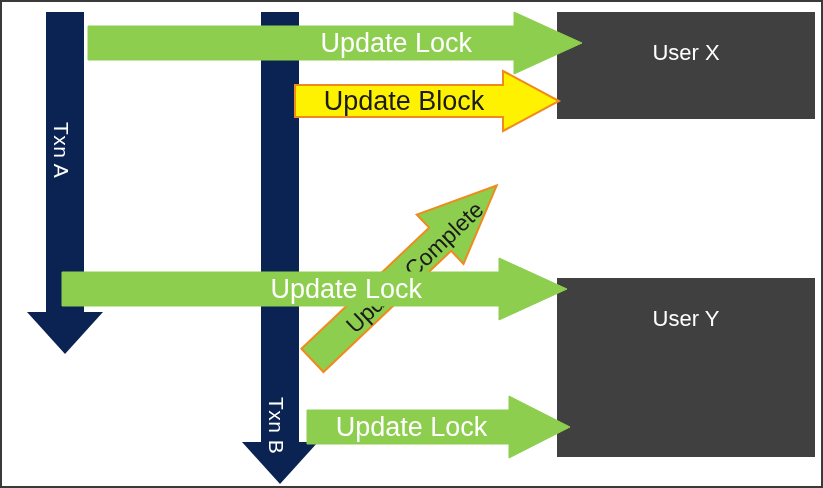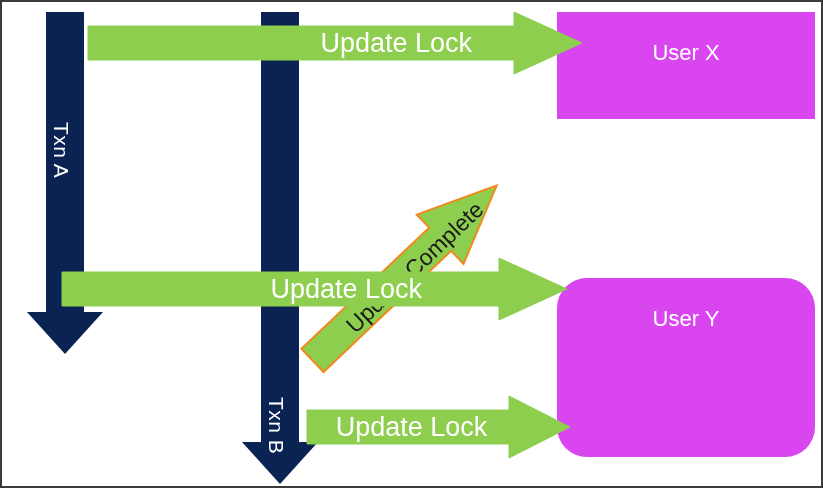--- a/index.html
+++ b/index.html
@@ -44,21 +44,21 @@
     font-size: 21px;
     color: #ffffff;
     letter-spacing: 0.5px;
     white-space: nowrap;
     line-height: 1;
   }
 
   
   .userbox {
     position: absolute;
-    background: #d946ef;
+    background: #404040;
     color: #ffffff;
     font-size: 22px;
     text-align: center;
     box-sizing: border-box;
   }
   .userbox .ulabel {
     position: absolute;
     left: 0;
     right: 0;
     top: 28px;
@@ -114,31 +114,37 @@
   <div class="lifeline" style="left:240px; top:10px; width:76px; height:476px;">
     <div class="shaft" style="left:19px; width:38px; height:430px;"></div>
     <div class="head" style="left:0px; top:430px;"></div>
     <div class="vlabel" style="left:24px; top:385px;">Txn B</div>
   </div>
 
   <div class="userbox" style="left:555px; top:10px; width:258px; height:107px;">
     <span class="ulabel">User X</span>
   </div>
 
-  <div class="userbox" style="left:555px; top:276px; width:258px; height:179px;border-radius:30px;">
+  <div class="userbox" style="left:555px; top:276px; width:258px; height:179px;">
     <span class="ulabel">User Y</span>
   </div>
 
   <div class="arrow-wrap" style="left:86px; top:10px; width:494px; height:62px;">
     <svg width="494" height="62" viewBox="0 0 494 62">
       <polygon points="0,14 426,14 426,0 494,31 426,62 426,48 0,48" fill="#8DCE4F" stroke="#8DCE4F" stroke-width="1"></polygon>
     </svg>
     <div class="arrow-label label-light" style="right:110px; left:auto; width:auto; top:14px; bottom:14px; justify-content:flex-end;">Update Lock</div>
   </div>
 
+  <div class="arrow-wrap" style="left:292px; top:68px; width:266px; height:62px;">
+    <svg width="266" height="62" viewBox="0 0 266 62">
+      <polygon points="1,15 209,15 209,1 265,31 209,61 209,47 1,47" fill="#FFF200" stroke="#F08A1E" stroke-width="2"></polygon>
+    </svg>
+    <div class="arrow-label label-dark" style="left:10px; right:56px; top:15px; bottom:15px;">Update Block</div>
+  </div>
 
   <div class="diag-wrap" style="left:288px; top:142px; width:248px; height:240px;">
     <svg width="248" height="240" viewBox="0 0 248 240">
       <g transform="rotate(-43.5 124 120)">
         <polygon points="-16,104 160,104 160,86 238,120 160,154 160,136 -16,136" fill="#8DCE4F" stroke="#F08A1E" stroke-width="2"></polygon>
       </g>
     </svg>
     <div class="diag-label" style="left:30px; top:110px; width:190px; text-align:center; transform:rotate(-43.5deg);">Update Complete</div>
   </div>
 

